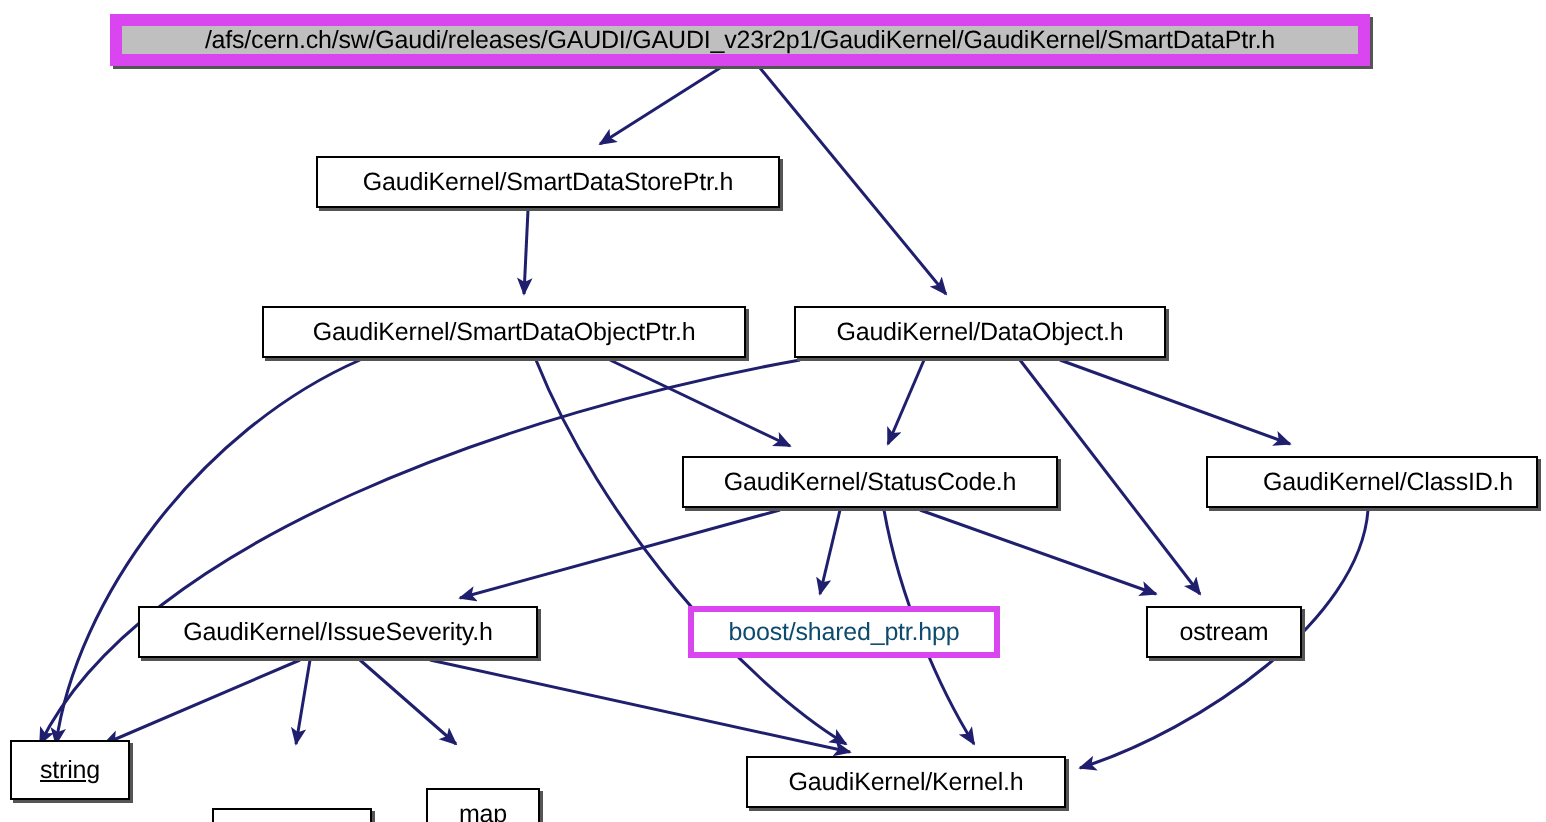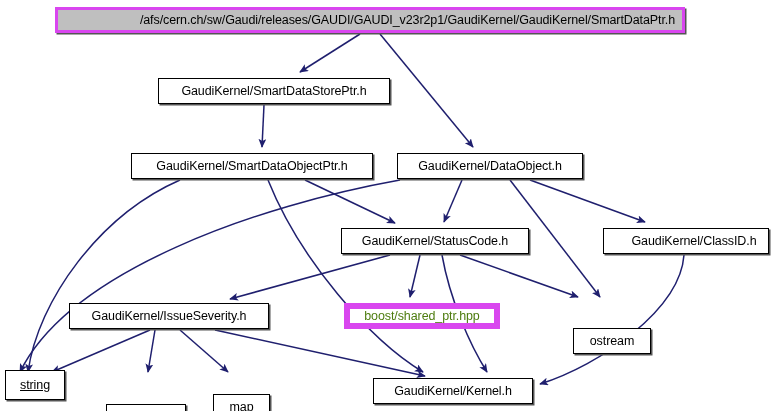--- a/index.html
+++ b/index.html
@@ -36,30 +36,29 @@
     background: #ffffff;
     border: 1px solid #000000;
     color: #000000;
     font-size: 12.5px;
     line-height: 1;
     white-space: nowrap;
     letter-spacing: -0.1px;
   }
   .node.root {
     background: #bfbfbf;
-    border: 3px solid #d946ef;
+    border: 6px solid #d946ef;
     box-shadow: 1.5px 1.5px 0 0 #555555;
-    justify-content: flex-end;
   }
   .node.normal {
     box-shadow: 1.5px 1.5px 0 0 #555555;
   }
   .node.external {
-    border: 6px solid #d946ef;
-    color: #4d7c0f;
+    border: 3px solid #d946ef;
+    color: #0c4a6e;
     box-shadow: none;
     text-align: right;
   }
   .node-label {
     padding: 0 7px;
   }
 </style>
 </head>
 <body>
 
@@ -110,21 +109,21 @@
       </div>
       <div class="node normal" style="left: 603px; top: 228px; width: 166px; height: 26px; padding-left: 16px;">
         <span class="node-label">GaudiKernel/ClassID.h</span>
       </div>
       <div class="node normal" style="left: 69px; top: 303px; width: 200px; height: 26px;">
         <span class="node-label">GaudiKernel/IssueSeverity.h</span>
       </div>
       <div class="node external" style="left: 344px; top: 303px; width: 156px; height: 26px;">
         <span class="node-label">boost/shared_ptr.hpp</span>
       </div>
-      <div class="node normal" style="left: 573px; top: 303px; width: 78px; height: 26px; margin-top: 25px;">
+      <div class="node normal" style="left: 573px; top: 303px; width: 78px; height: 26px;">
         <span class="node-label">ostream</span>
       </div>
       <div class="node normal" style="left: 5px; top: 370px; width: 60px; height: 30px; text-decoration: underline;">
         <span class="node-label">string</span>
       </div>
       <div class="node normal" style="left: 106px; top: 378px; width: 80px; height: 26px; margin-top: 26px;">
         <span class="node-label">iostream</span>
       </div>
       <div class="node normal" style="left: 213px; top: 378px; width: 57px; height: 26px; margin-top: 16px;">
         <span class="node-label">map</span>

